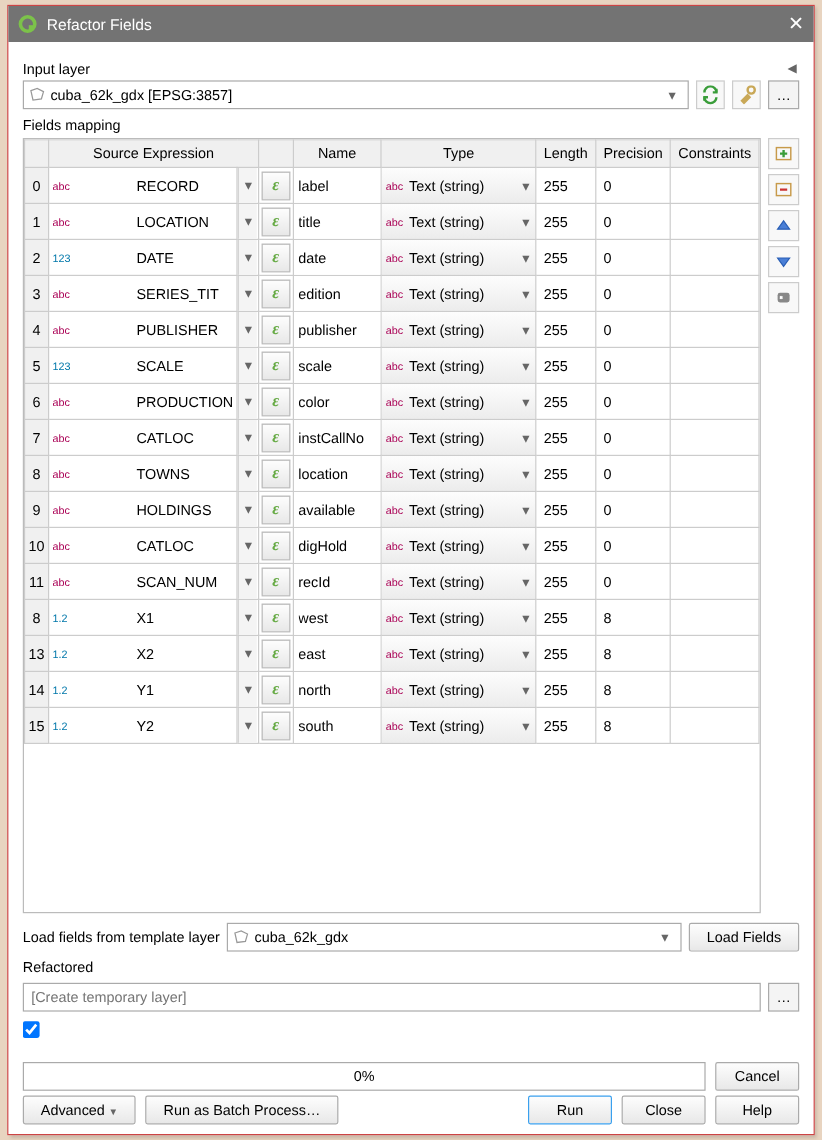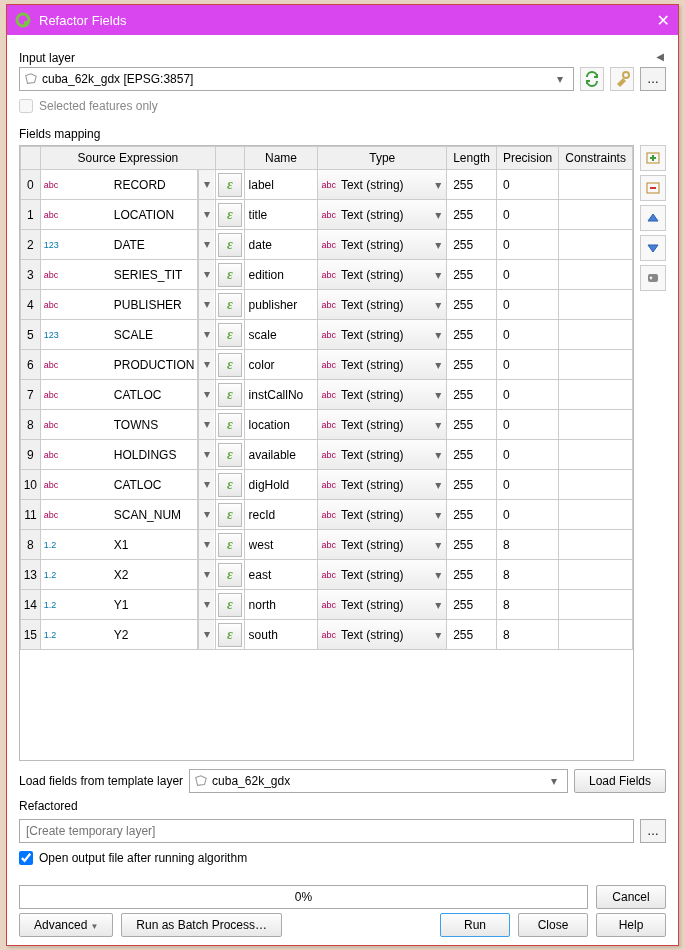--- a/index.html
+++ b/index.html
@@ -1,18 +1,18 @@
 <!DOCTYPE html>
 <html><head>
 <meta charset="utf-8">
 <style>
 * { box-sizing: border-box; margin: 0; padding: 0; font-family: "Segoe UI", Tahoma, sans-serif; font-size: 12px; }
 body { background: #e8d4c0; width: 685px; height: 950px; overflow: hidden; }
 .window { position: absolute; top: 4px; left: 6px; width: 673px; height: 942px; background: #fff; border: 1px solid #c44; box-shadow: 2px 2px 3px rgba(0,0,0,0.15); display: flex; flex-direction: column; }
-.titlebar { height: 30px; background: #d946ef; color: #fff; display: flex; align-items: center; padding: 0 8px; }
+.titlebar { height: 30px; background: #737373; color: #fff; display: flex; align-items: center; padding: 0 8px; }
 .titlebar .qicon { width: 16px; height: 16px; margin-right: 8px; }
 .titlebar .title { font-size: 13px; flex: 1; }
 .titlebar .close { font-size: 16px; cursor: pointer; }
 .content { flex: 1; padding: 10px 12px 8px 12px; display: flex; flex-direction: column; }
 .tabs { display: flex; border-bottom: 1px solid #bbb; margin-bottom: 4px; }
 .tab { padding: 5px 16px; border: 1px solid #bbb; border-bottom: none; background: #f0f0f0; cursor: pointer; margin-right: 2px; position: relative; top: 1px; }
 .tab.active { background: #fff; border-bottom: 1px solid #fff; }
 .section-lbl { margin: 6px 0 2px 0; }
 .row-combo { display: flex; align-items: flex-start; gap: 6px; }
 .inputlayer-combo { flex: 1; height: 24px; border: 1px solid #aaa; display: flex; align-items: center; padding: 0 4px; background: #fff; }
@@ -92,24 +92,20 @@
         </div>
       <div class="toolbtn">
           <svg width="16" height="16" viewBox="0 0 16 16">
             <path d="M3 13 L9 7 L12 10 L6 16" fill="#c9a857"></path>
             <circle cx="12" cy="4" r="3" fill="none" stroke="#c9a857" stroke-width="2"></circle>
           </svg>
         </div>
       <div class="dots-btn">…</div>
     </div>
 
-    <div class="checkbox-row">
-      <input type="checkbox" disabled="" style="">
-      <span>Selected features only</span>
-    </div>
 
     <div class="section-lbl">Fields mapping</div>
 
     <div class="fields-wrap">
       <div class="table-area">
         <table>
           <thead>
             <tr>
               <th style="width:22px"></th>
               <th colspan="2">Source Expression</th>
@@ -585,21 +581,20 @@
       <button class="btn">Load Fields</button>
     </div>
 
     <div class="section-lbl">Refactored</div>
     <div class="out-row">
       <input class="out-input" placeholder="[Create temporary layer]" style="">
       <div class="dots-btn">…</div>
     </div>
     <div class="checkbox-row" style="color:#000">
       <input type="checkbox" checked="" style="">
-      <span>Open output file after running algorithm</span>
     </div>
 
     <div class="progress-row">
       <div class="progress">
           <span>0%</span>
         </div>
       <button class="btn" style="min-width:70px">Cancel</button>
     </div>
 
     <div class="btn-row">

